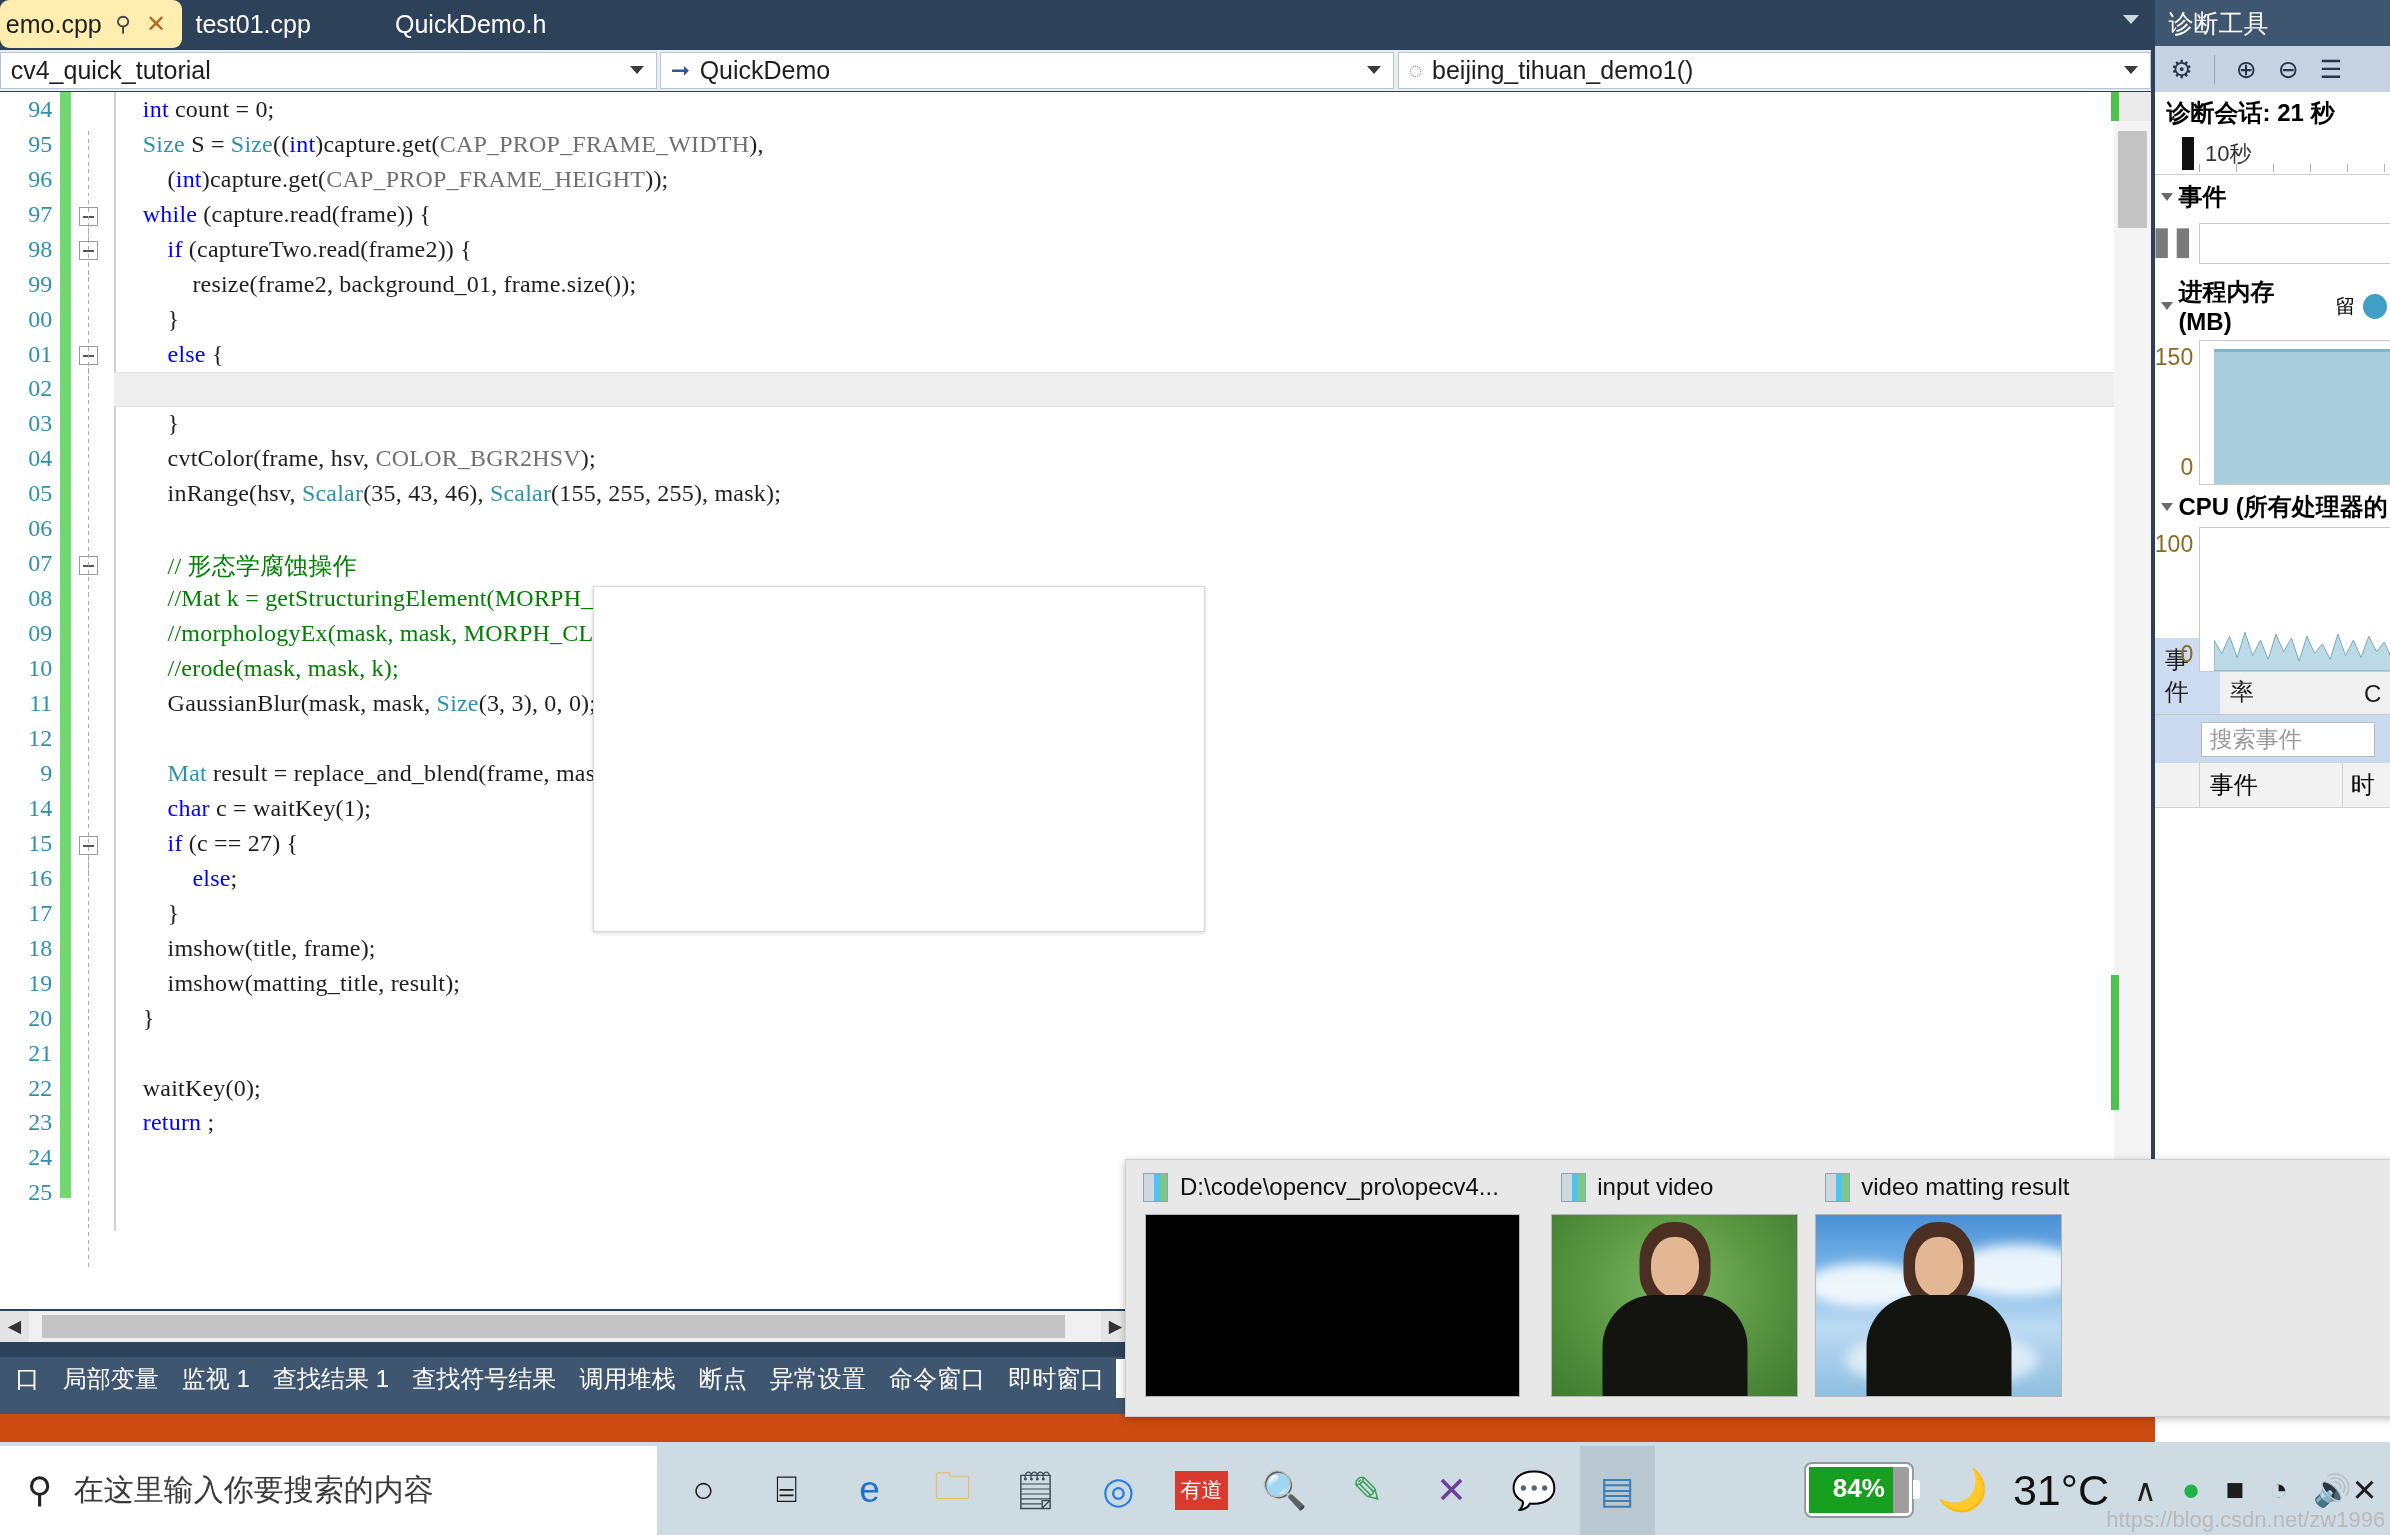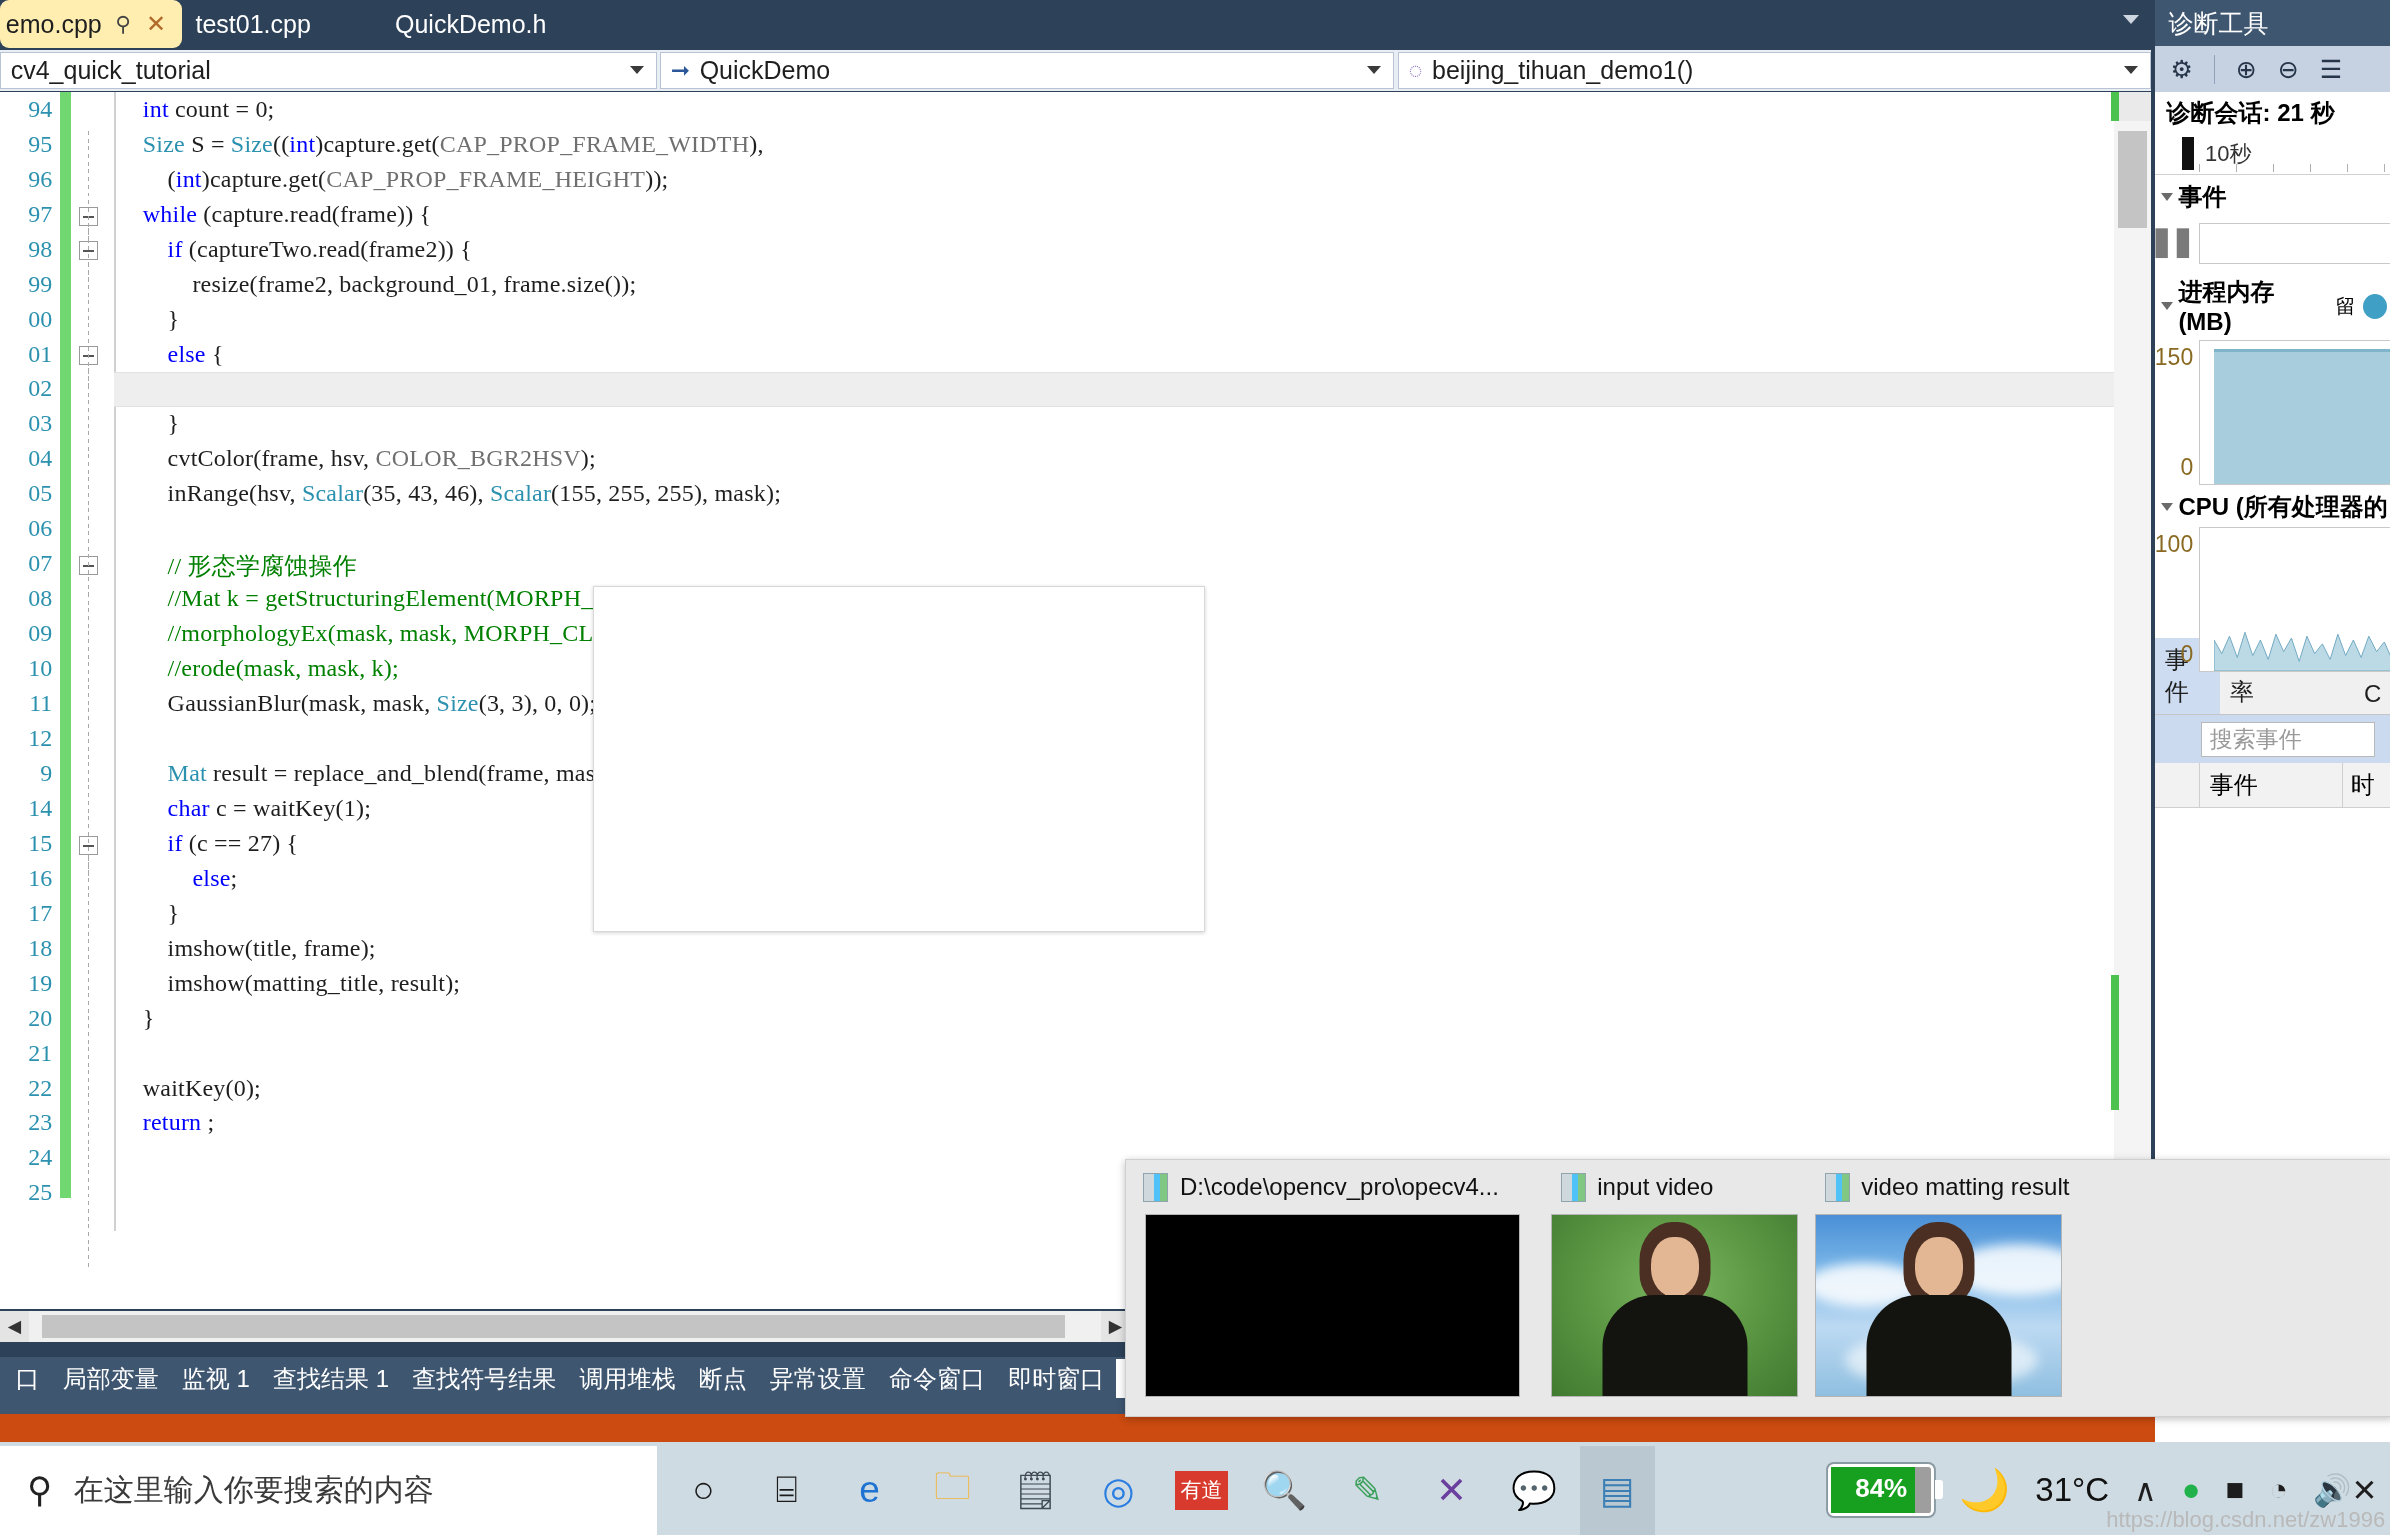--- a/index.html
+++ b/index.html
@@ -157,21 +157,21 @@
   .tbicon{position:absolute;top:3.9px;width:75px;height:89px;display:flex;align-items:center;justify-content:center;}
   .tbicon.active{background:#b9c8d1;}
   #tray{position:absolute;right:0;top:3.9px;height:89px;display:flex;align-items:center;gap:25px;padding-right:13.5px;}
   #batt{display:flex;align-items:center;}
   .battshell{width:100px;height:46px;border:3.9px solid #ffffff;border-radius:5.8px;position:relative;
              background:#9e9e9e;box-shadow:0 0 0 1.9px #8a9aa3;}
   .battshell:after{content:"";position:absolute;right:-11.6px;top:12.6px;width:7.7px;height:19.3px;background:#fff;border-radius:0 2.9px 2.9px 0;}
   .battfill{position:absolute;left:0;top:0;bottom:0;width:84%;background:#17a01f;}
   .batttext{position:absolute;left:0;right:0;top:5.8px;text-align:center;font-size:26px;color:#fff;font-weight:bold;}
   .trayglyph{font-size:31px;color:#1d1d1d;}
-  #temp{font-size:33px;color:#111;}
+  #temp{font-size:43px;color:#111;}
   #watermark{position:absolute;right:5.8px;bottom:1.9px;font-size:22px;color:#b9b9b9;white-space:nowrap;}
 </style>
 </head>
 <body>
 
 <div id="ide">
 
   <div id="tabstrip">
     <div class="tab active" style="left:0;width:182px;padding-left:5.8px;">
       <span class="tlabel">emo.cpp</span>

